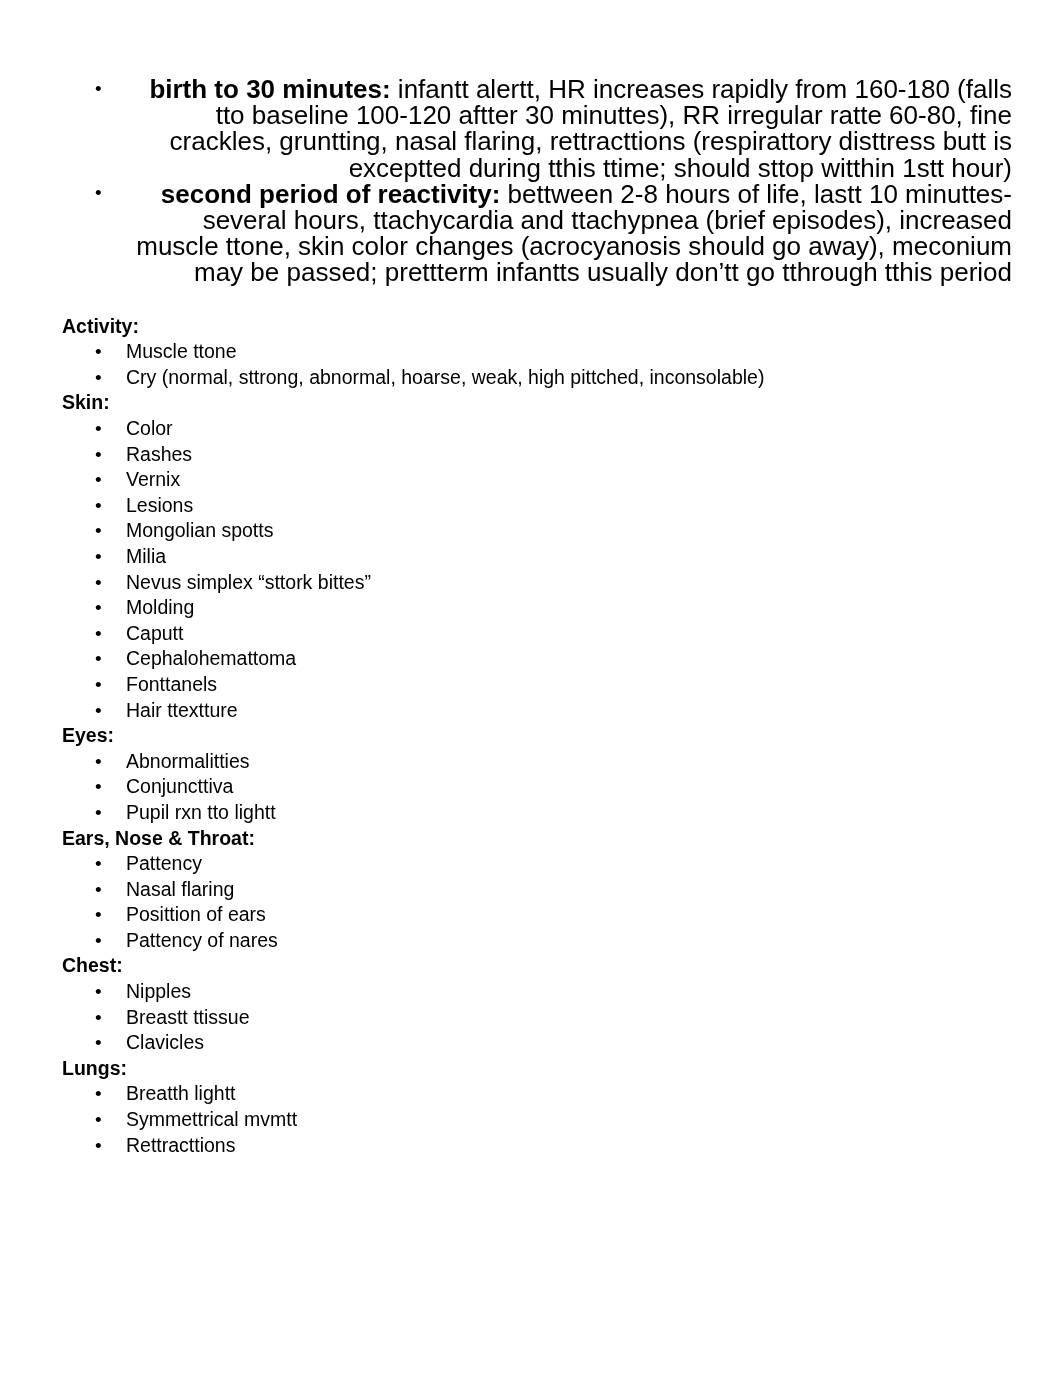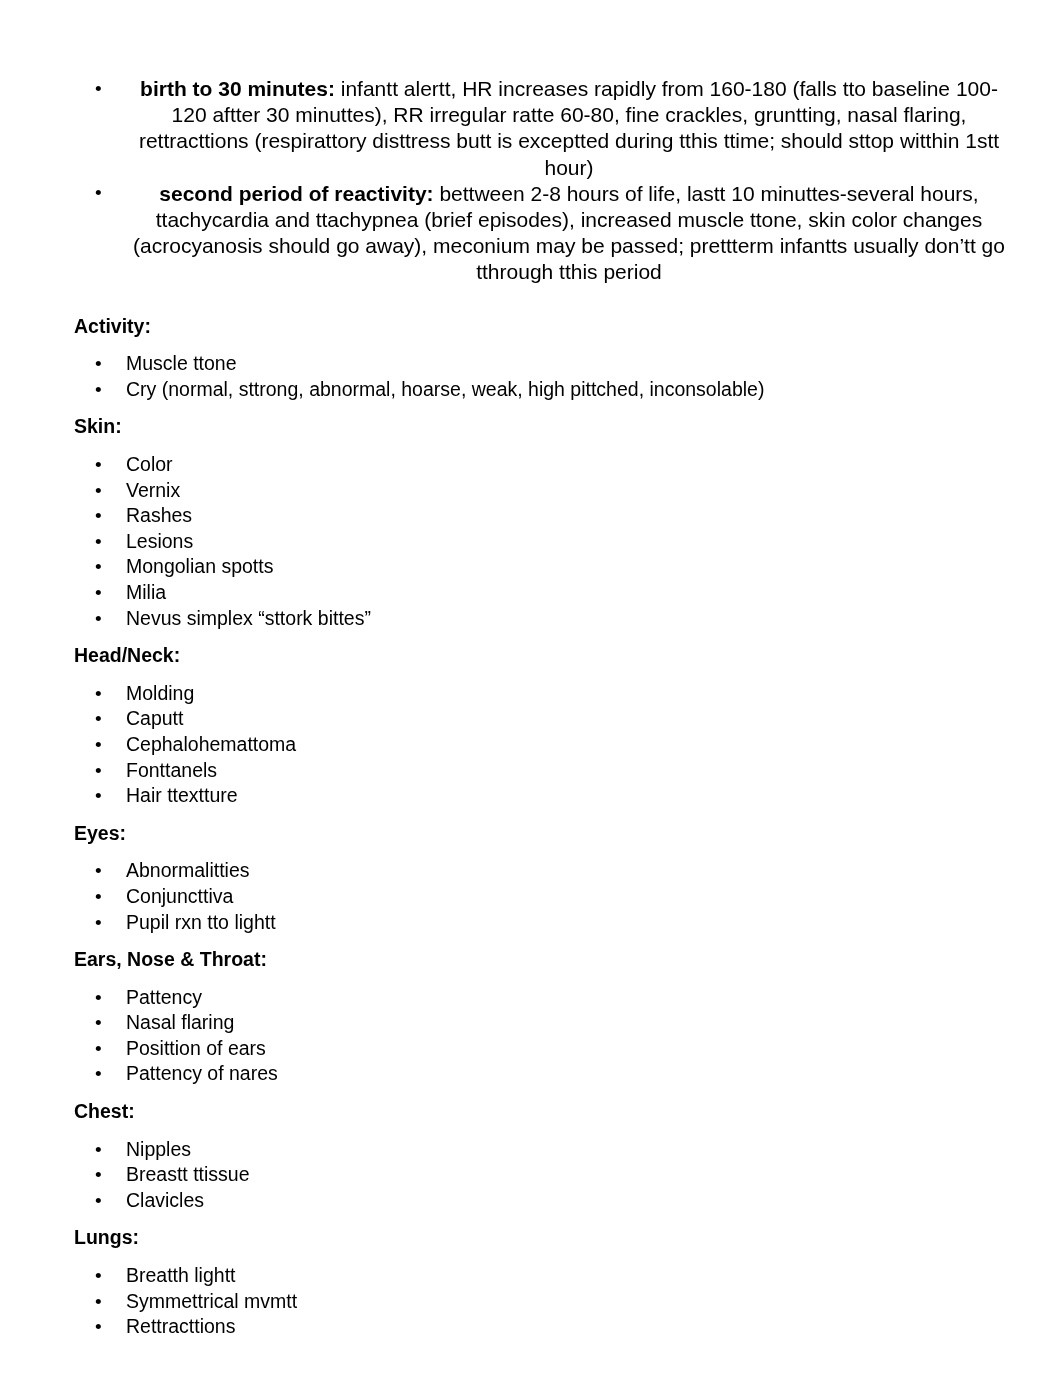--- a/index.html
+++ b/index.html
@@ -26,24 +26,24 @@
   
   .intro-list {
     list-style: none;
     margin: 0;
     padding: 0;
   }
   .intro-item {
     position: relative;
     padding-left: 64px;
     margin: 0 0 0 0;
-    font-size: 21px;
+    font-size: 26px;
     line-height: 26.2px;
     max-width: 950px;
-    text-align: center;
+    text-align: right;
   }
   .intro-item::before {
     content: "\2022";
     position: absolute;
     left: 33px;
     top: -0.5px;
     font-size: 19px;
     line-height: 26.2px;
   }
   .intro-item .lead {
@@ -51,21 +51,21 @@
   }
 
   
   .sections {
     margin-top: 28px;
   }
   .section-heading {
     font-size: 19.5px;
     line-height: 25.6px;
     font-weight: bold;
-    margin: 12px;
+    margin: 0;
   }
   .sub-list {
     list-style: none;
     margin: 0;
     padding: 0;
   }
   .sub-item {
     position: relative;
     padding-left: 64px;
     font-size: 19.5px;
@@ -94,28 +94,27 @@
 
   <div class="sections" id="sections-root">
       <div class="section-heading">Activity:</div>
       <ul class="sub-list">
         <li class="sub-item">Muscle ttone</li>
         <li class="sub-item">Cry (normal, sttrong, abnormal, hoarse, weak, high pittched, inconsolable)</li>
       </ul>
       <div class="section-heading">Skin:</div>
       <ul class="sub-list">
         <li class="sub-item">Color</li>
+        <li class="sub-item">Rashes</li>
         <li class="sub-item">Vernix</li>
-        <li class="sub-item">Rashes</li>
         <li class="sub-item">Lesions</li>
         <li class="sub-item">Mongolian spotts</li>
         <li class="sub-item">Milia</li>
         <li class="sub-item">Nevus simplex “sttork bittes”</li>
       </ul>
-      <div class="section-heading">Head/Neck:</div>
       <ul class="sub-list">
         <li class="sub-item">Molding</li>
         <li class="sub-item">Caputt</li>
         <li class="sub-item">Cephalohemattoma</li>
         <li class="sub-item">Fonttanels</li>
         <li class="sub-item">Hair ttextture</li>
       </ul>
       <div class="section-heading">Eyes:</div>
       <ul class="sub-list">
         <li class="sub-item">Abnormalitties</li>

